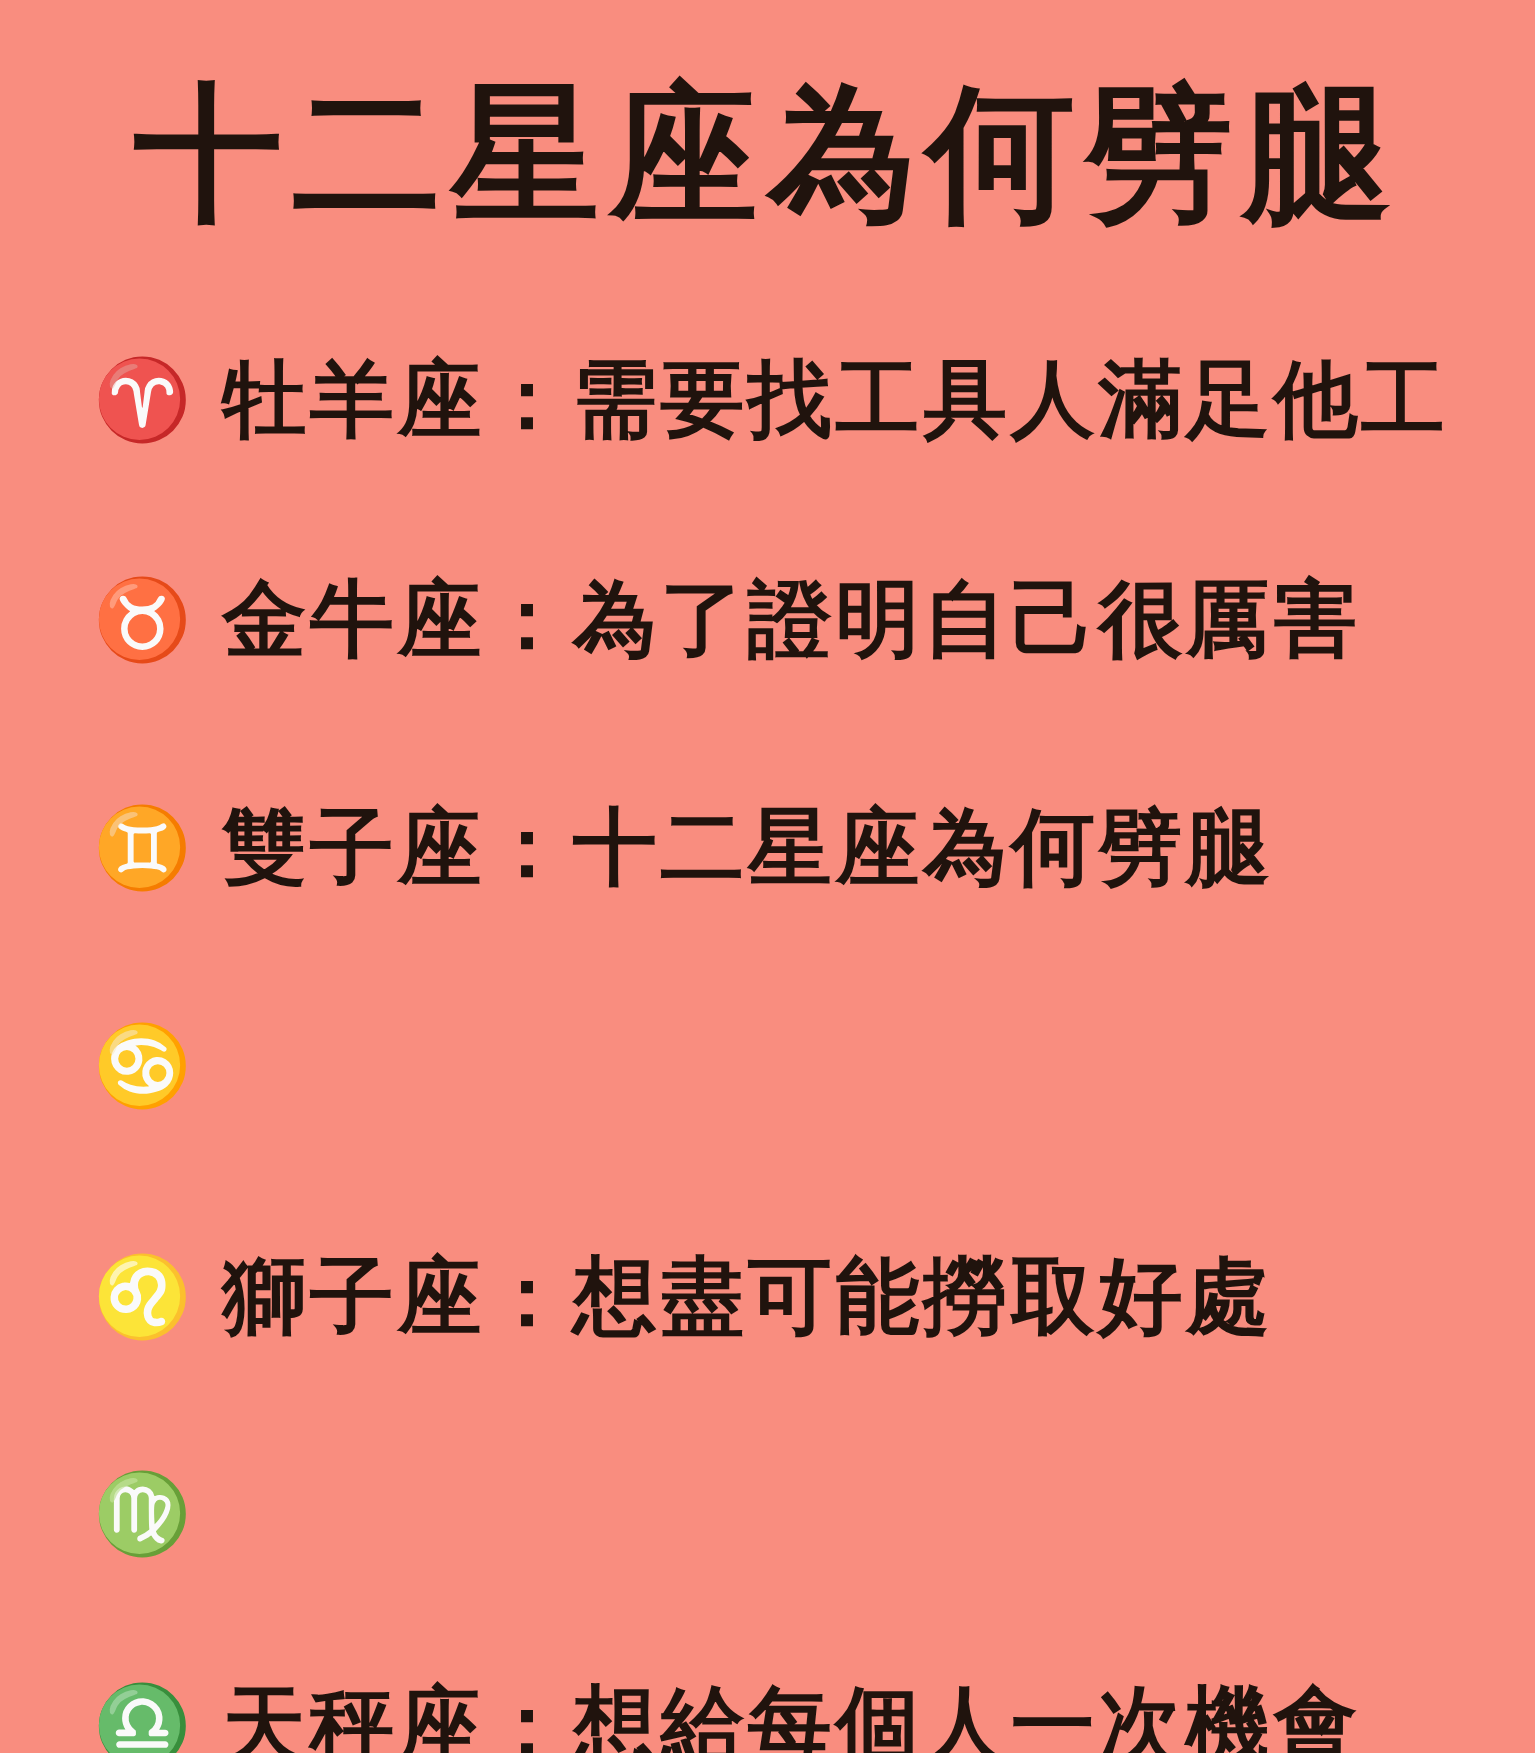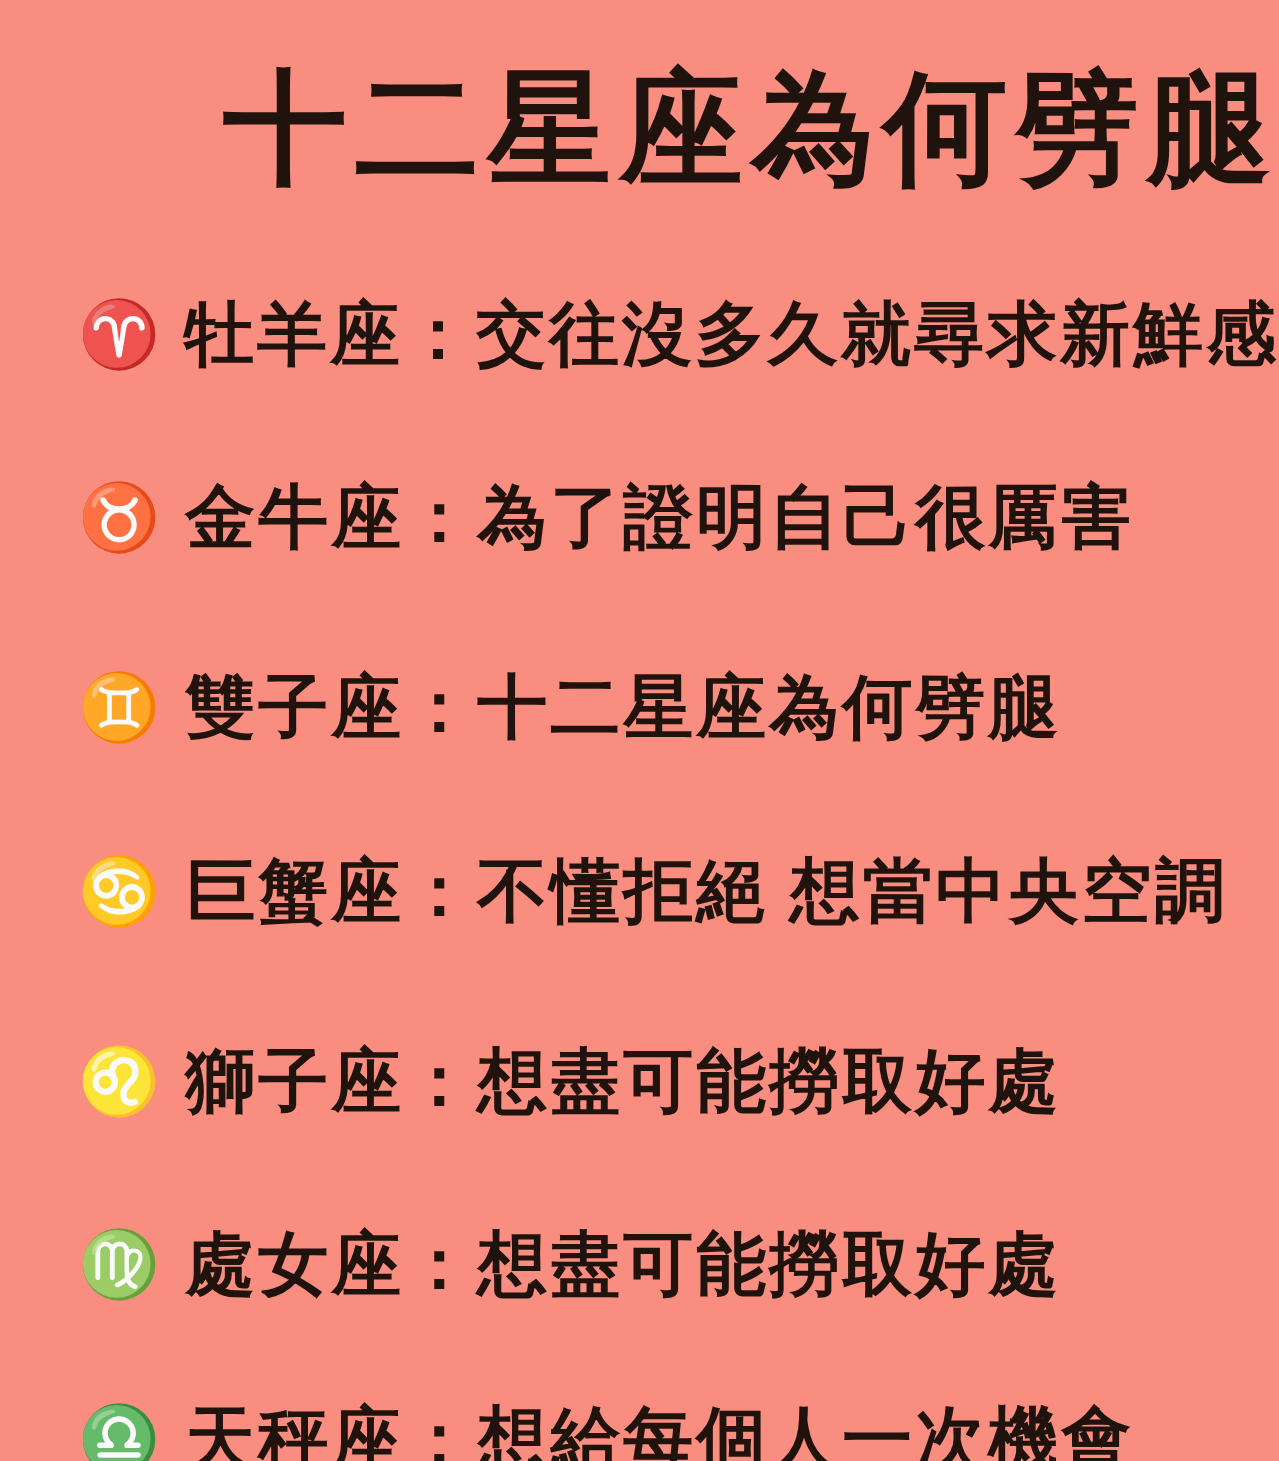--- a/index.html
+++ b/index.html
@@ -18,21 +18,21 @@
     position: relative;
     width: 1279px;
     height: 1461px;
     overflow: hidden;
   }
   .title {
     position: absolute;
     top: 52px;
     left: 0;
     width: 100%;
-    text-align: right;
+    text-align: center;
     font-size: 124px;
     font-weight: bold;
     letter-spacing: 8px;
     line-height: 1.25;
     white-space: nowrap;
   }
   .zodiac-row {
     position: absolute;
     left: 78px;
     right: 0;
@@ -61,46 +61,44 @@
 </style>
 </head>
 <body style="background: rgb(249, 141, 127); color: rgb(32, 19, 13);">
 
 <div class="page">
 
   <div class="title">十二星座為何劈腿</div>
 
   <div class="zodiac-row row-0">
     <span class="sym">♈</span>
-    <span class="txt">牡羊座：交往沒多久就尋求新鮮感</span>
+    <span class="txt">牡羊座：需要找工具人滿足他工</span>
   </div>
 
   <div class="zodiac-row row-1">
     <span class="sym">♉</span>
     <span class="txt">金牛座：為了證明自己很厲害</span>
   </div>
 
   <div class="zodiac-row row-2">
     <span class="sym">♊</span>
     <span class="txt">雙子座：十二星座為何劈腿</span>
   </div>
 
   <div class="zodiac-row row-3">
     <span class="sym">♋</span>
-    <span class="txt">巨蟹座：不懂拒絕 想當中央空調</span>
   </div>
 
   <div class="zodiac-row row-4">
     <span class="sym">♌</span>
     <span class="txt">獅子座：想盡可能撈取好處</span>
   </div>
 
   <div class="zodiac-row row-5">
     <span class="sym">♍</span>
-    <span class="txt">處女座：想盡可能撈取好處</span>
   </div>
 
   <div class="zodiac-row row-6">
     <span class="sym">♎</span>
     <span class="txt">天秤座：想給每個人一次機會</span>
   </div>
 
 </div>
 
 </body></html>

